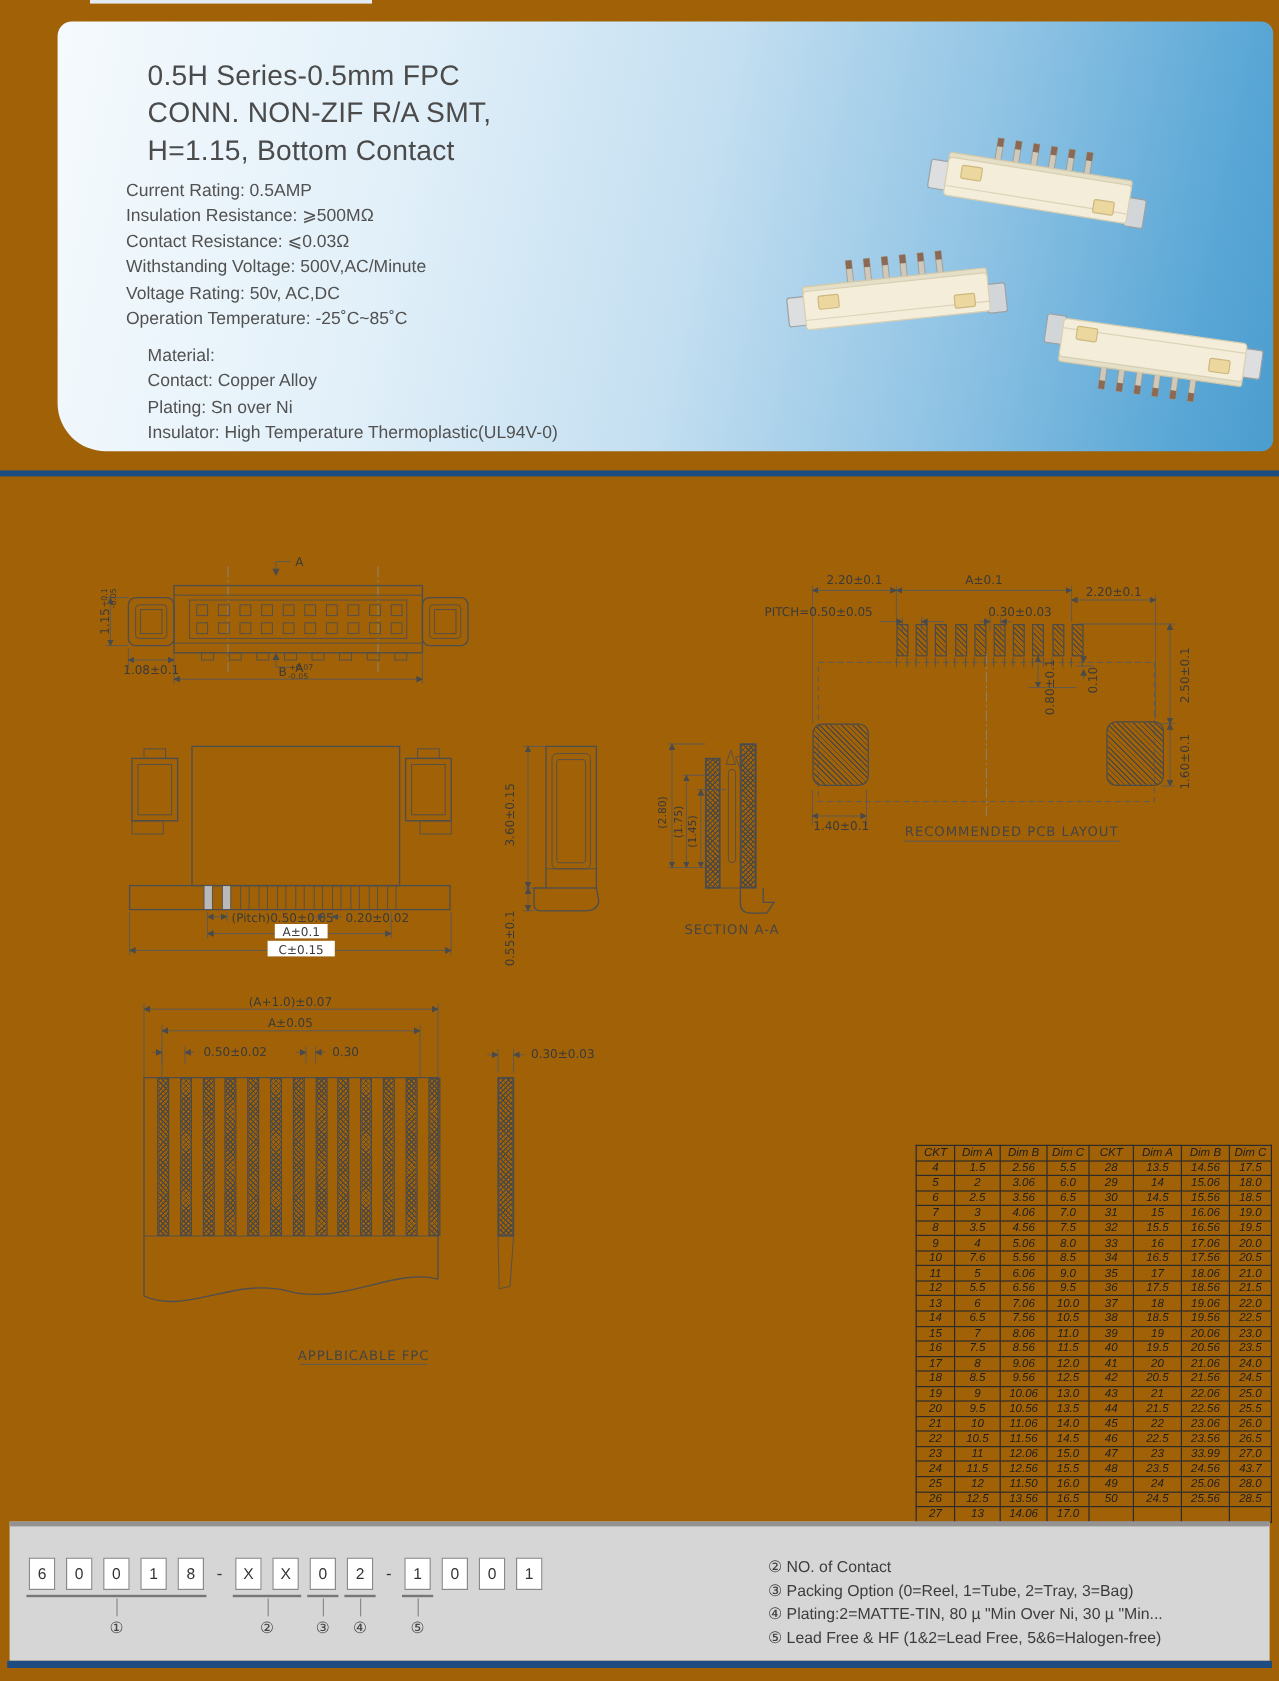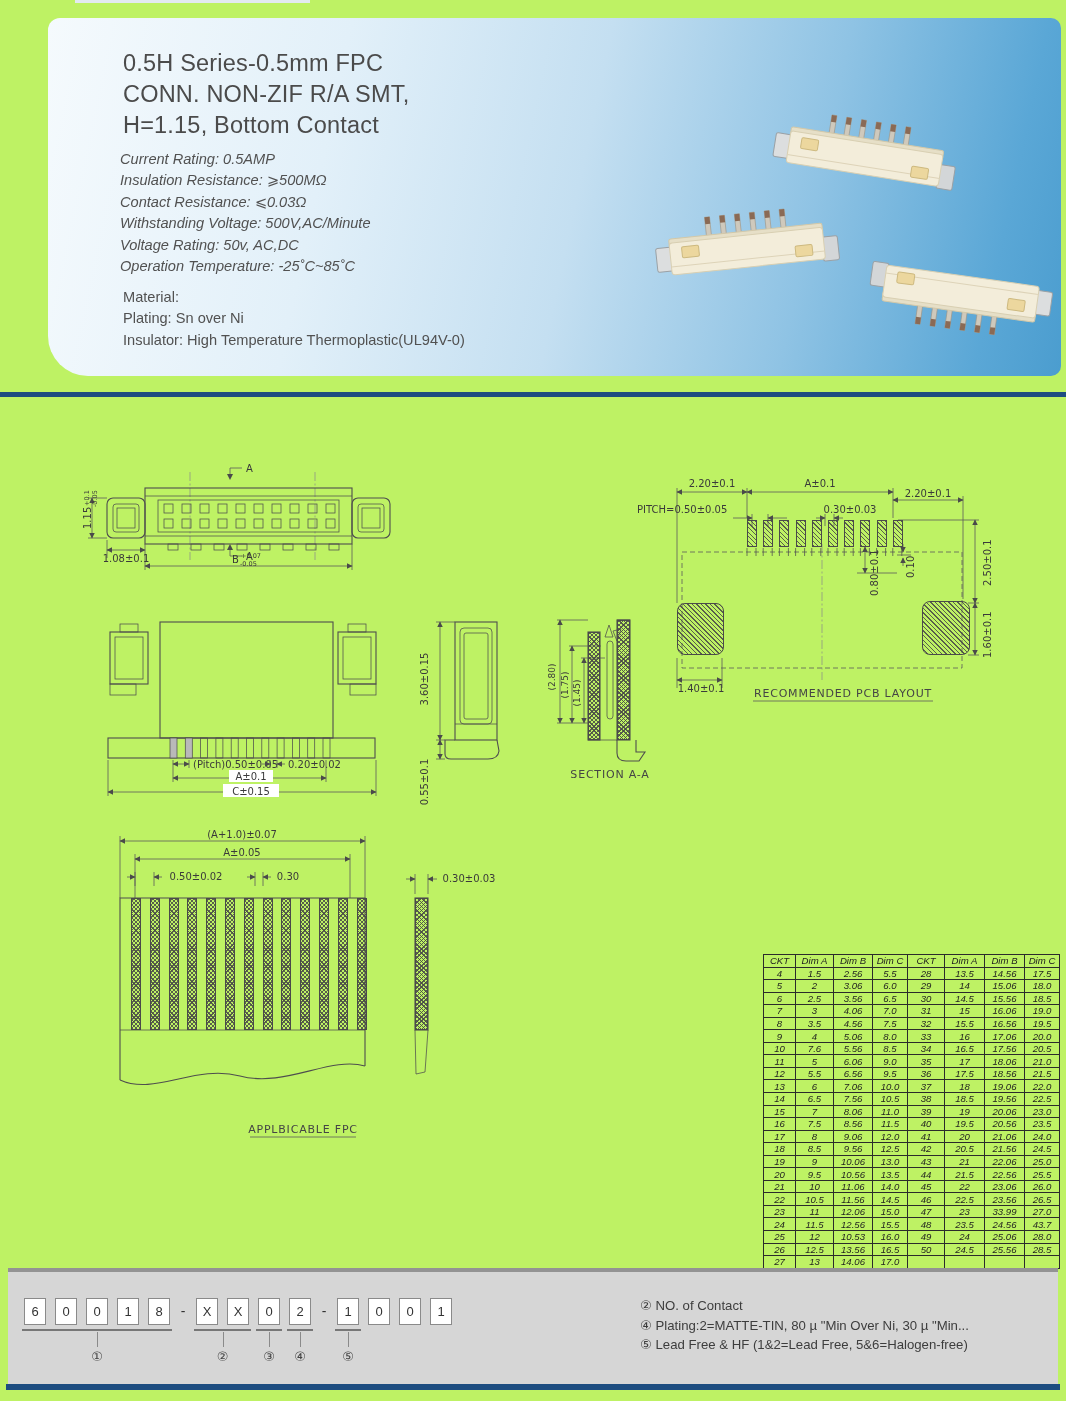--- a/index.html
+++ b/index.html
@@ -1,24 +1,24 @@
 <!DOCTYPE html>
 <html><head>
 <meta charset="utf-8">
 <style>
   html,body{margin:0;padding:0;background:#fff;}
-  .page{position:relative;width:1066px;height:1401px;background:#bef264;overflow:hidden;
+  .page{position:relative;width:1066px;height:1401px;background:#a16207;overflow:hidden;
         font-family:"Liberation Sans","DejaVu Sans",sans-serif;}
   
   .hero{position:absolute;left:48px;top:18px;width:1013px;height:358px;
         border-radius:12px 10px 10px 40px;
         background:linear-gradient(102deg,#f5fafd 0%,#e2f0f9 28%,#c4dff1 52%,#8fc3e4 74%,#5aa7d6 92%,#4b9dcf 100%);}
   .top-fragment{position:absolute;left:75px;top:0;width:235px;height:3px;background:#e3eaf1;}
   .title{position:absolute;left:75px;top:30px;font-size:23.5px;line-height:31px;color:#4b4b4b;letter-spacing:.2px;}
-  .specs{position:absolute;left:72px;top:131px;font-size:14.6px;line-height:21.4px;color:#515151;font-style:italic;}
+  .specs{position:absolute;left:57px;top:131px;font-size:14.6px;line-height:21.4px;color:#515151;}
   .mats{position:absolute;left:75px;top:269px;font-size:14.6px;line-height:21.4px;color:#515151;}
   .photo-svg{position:absolute;left:555px;top:35px;}
   
   .divider{position:absolute;left:0;top:392px;width:1066px;height:5px;background:#1d4d80;}
   .bottom-line{position:absolute;left:6px;top:1384px;width:1054px;height:6px;background:#1d4d80;}
   
   .drw{position:absolute;overflow:visible;}
   .ln{fill:none;stroke:#4e4e4e;stroke-width:1.1;}
   .thin{stroke-width:.75;}
   .cl{stroke:#8a8a8a;stroke-width:.7;stroke-dasharray:9 2.5 2 2.5;fill:none;}
@@ -76,20 +76,21 @@
     <div class="specs">
       <div>Current Rating: 0.5AMP</div>
       <div>Insulation Resistance: ⩾500MΩ</div>
       <div>Contact Resistance: ⩽0.03Ω</div>
       <div>Withstanding Voltage: 500V,AC/Minute</div>
       <div>Voltage Rating: 50v, AC,DC</div>
       <div>Operation Temperature: -25˚C~85˚C</div>
     </div>
     <div class="mats">
       <div>Material:</div>
+      <div>Contact: Copper Alloy</div>
       <div>Plating: Sn over Ni</div>
       <div>Insulator: High Temperature Thermoplastic(UL94V-0)</div>
     </div>
 
     <svg class="photo-svg" width="500" height="340">
       <defs>
         <g id="conn">
           <rect x="-16" y="4" width="16" height="24" rx="2" fill="#dcdedf" stroke="#9ba1a5"></rect>
           <rect x="150" y="10" width="16" height="24" rx="2" fill="#d3d6d8" stroke="#9ba1a5"></rect>
           <rect x="36" y="-22" width="5" height="19" fill="#cfc9bc" stroke="#9d9484" stroke-width=".6"></rect>
@@ -645,21 +646,21 @@
           <td>12.56</td>
           <td>15.5</td>
           <td>48</td>
           <td>23.5</td>
           <td>24.56</td>
           <td>43.7</td>
         </tr>
         <tr>
           <td>25</td>
           <td>12</td>
-          <td>10.53</td>
+          <td>11.50</td>
           <td>16.0</td>
           <td>49</td>
           <td>24</td>
           <td>25.06</td>
           <td>28.0</td>
         </tr>
         <tr>
           <td>26</td>
           <td>12.5</td>
           <td>13.56</td>
@@ -710,19 +711,20 @@
         <div class="code-box" style="left: 325px;">1</div>
         <div class="code-box" style="left: 356px;">0</div>
         <div class="code-box" style="left: 387px;">0</div>
         <div class="code-box" style="left: 418px;">1</div>
         <div class="code-underline" style="left: 323px; top: 31px; width: 26px;"></div>
         <div class="code-leader" style="left: 336px; top: 34px; height: 15px;"></div>
         <div class="code-marker" style="left: 326px; top: 51px;">⑤</div>
       </div>
     <div class="legend">
       <div>② NO. of Contact</div>
+      <div>③ Packing Option (0=Reel, 1=Tube, 2=Tray, 3=Bag)</div>
       <div>④ Plating:2=MATTE-TIN, 80 µ "Min Over Ni,  30 µ "Min...</div>
       <div>⑤ Lead Free &amp; HF (1&amp;2=Lead Free, 5&amp;6=Halogen-free)</div>
     </div>
   </div>
 
   <div class="bottom-line"></div>
 </div>
 
 </body></html>

